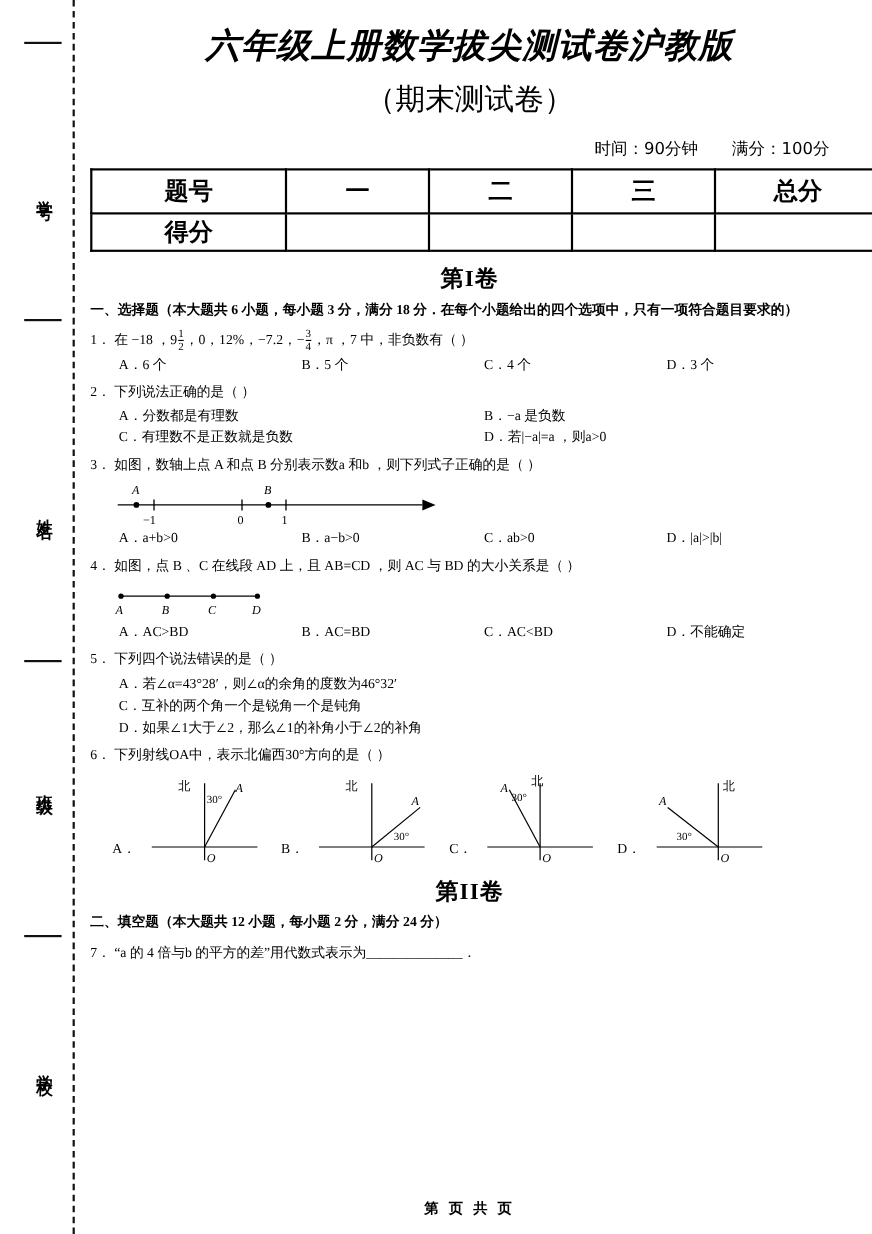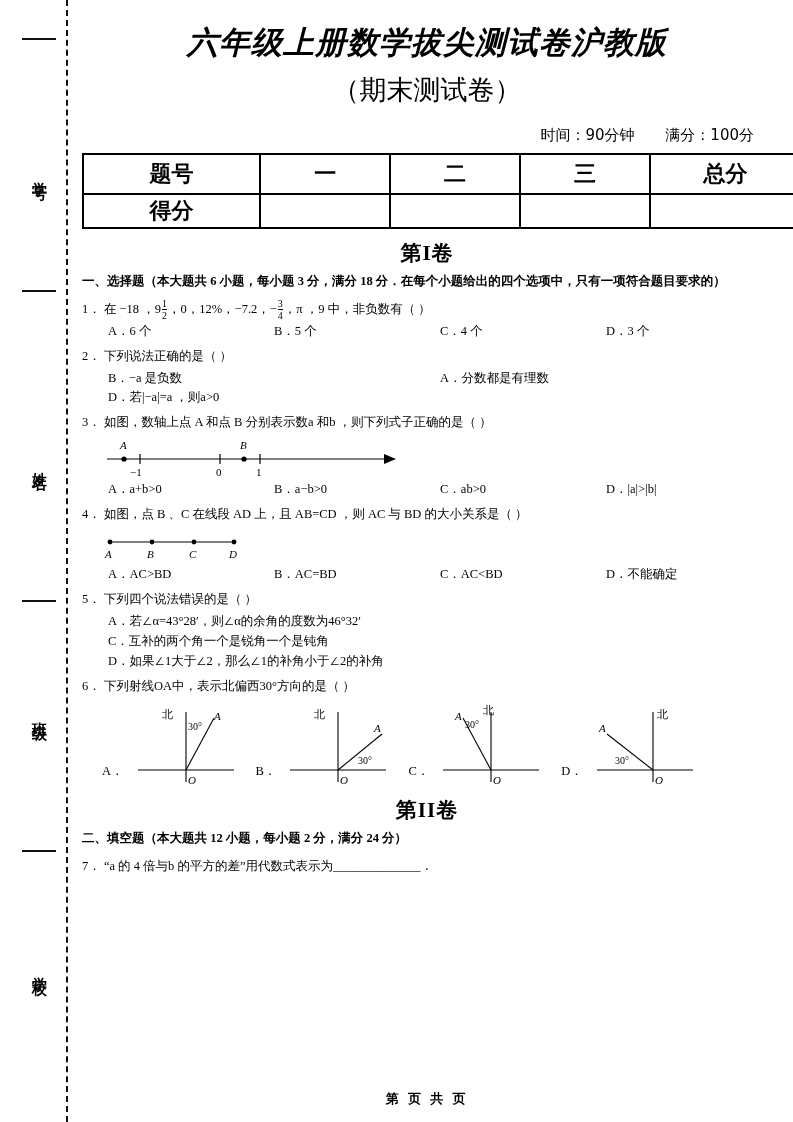--- a/index.html
+++ b/index.html
@@ -206,38 +206,39 @@
     </tr>
   </tbody>
     </table>
 
   <div class="sectionhead">第I卷</div>
 
   <div class="partline">一、选择题（本大题共 6 小题，每小题 3 分，满分 18 分．在每个小题给出的四个选项中，只有一项符合题目要求的）</div>
 
   <div class="q">
     <span>1．</span>
-    <span>在 −18 ，9</span><span class="mixed"><span class="frac"><span class="n">1</span><span class="d">2</span></span></span><span>，0，12%，−7.2，−</span><span class="frac"><span class="n">3</span><span class="d">4</span></span><span>，π ，9 中，非负数有（      ）</span>
+    <span>在 −18 ，9</span><span class="mixed"><span class="frac"><span class="n">1</span><span class="d">2</span></span></span><span>，0，12%，−7.2，−</span><span class="frac"><span class="n">3</span><span class="d">4</span></span><span>，π ，7 中，非负数有（      ）</span>
   </div>
   <div class="opts four">
     <div>A．6 个</div>
     <div>B．5 个</div>
     <div>C．4 个</div>
     <div>D．3 个</div>
   </div>
 
   <div class="q">
     <span>2．</span>
     <span>下列说法正确的是（      ）</span>
   </div>
   <div class="opts two">
+    <div>A．分数都是有理数</div>
     <div>B．−a 是负数</div>
-    <div>A．分数都是有理数</div>
   </div>
   <div class="opts two">
+    <div>C．有理数不是正数就是负数</div>
     <div>D．若|−a|=a ，则a&gt;0</div>
   </div>
 
   <div class="q">
     <span>3．</span>
     <span>如图，数轴上点 A 和点 B 分别表示数a 和b ，则下列式子正确的是（      ）</span>
   </div>
   <div class="figwrap">
     <svg width="300" height="42" viewBox="0 0 300 42">
       <line x1="5" y1="22" x2="282" y2="22" stroke="#000" stroke-width="1.2"></line>

